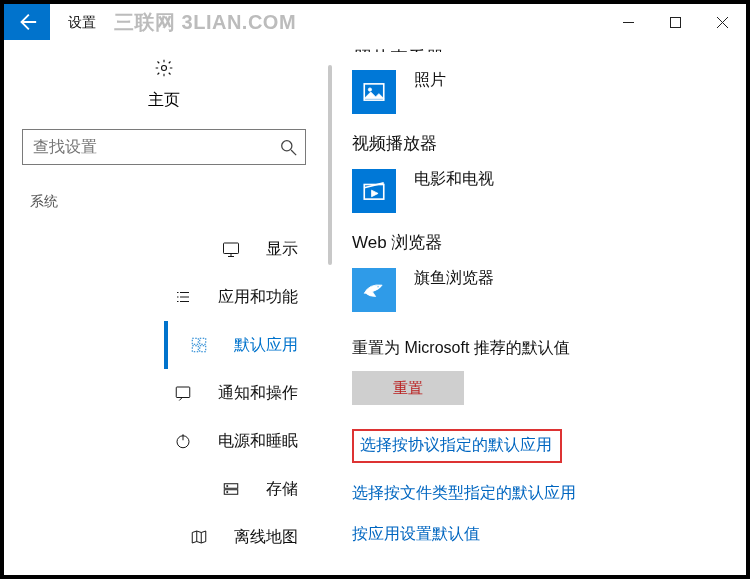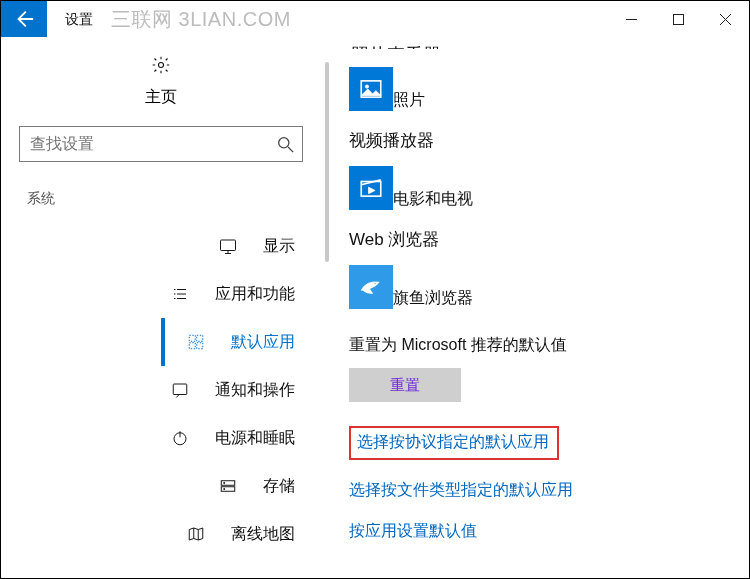--- a/index.html
+++ b/index.html
@@ -1,25 +1,25 @@
 <!DOCTYPE html>
 <html><head>
 <meta charset="utf-8">
 <style>
   * { margin: 0; padding: 0; box-sizing: border-box; font-family: "Microsoft YaHei", "Segoe UI", sans-serif; }
   html, body { width: 750px; height: 579px; overflow: hidden; background: #fff; }
 
-  .window { width: 750px; height: 579px; border: 1px solid #000000; position: relative; background: #fff; }
+  .window { width: 750px; height: 579px; border: 4px solid #000000; position: relative; background: #fff; }
 
   
   .titlebar { height: 36px; display: flex; align-items: stretch; }
   .titlebar-back { width: 46px; background: #0173cc; display: flex; align-items: center; justify-content: center; }
   .titlebar-back svg { width: 22px; height: 22px; fill: none; stroke: #fff; stroke-width: 2; }
   .titlebar-title { flex: 0 0 auto; padding: 0 18px; font-size: 14px; line-height: 36px; color: #111; }
-  .watermark { flex: 1 1 auto; font-size: 20px; color: #bcbcbc; letter-spacing: 0.5px; line-height: 36px; font-weight: 400; }
+  .watermark { flex: 1 1 auto; font-size: 20px; color: #bcbcbc; letter-spacing: 0.5px; line-height: 36px; font-weight: 700; }
   .titlebar-controls { display: flex; }
   .tb-btn { width: 47px; display: flex; align-items: center; justify-content: center; }
   .tb-btn svg { width: 11px; height: 11px; stroke: #222; stroke-width: 1; fill: none; }
 
   .body { position: absolute; top: 36px; bottom: 0; left: 0; right: 0; display: flex; }
 
   
   .sidebar { width: 320px; padding-top: 18px; }
   .home-row { display: flex; align-items: center; gap: 12px; padding: 0 26px 18px 26px; flex-direction: column; }
   .home-row .gear { width: 20px; height: 20px; }
@@ -42,28 +42,28 @@
 
   
   .content-wrap { flex: 1 1 auto; display: flex; position: relative; }
   .scrollbar { width: 14px; background: #fff; position: relative; }
   .scroll-thumb { position: absolute; left: 4px; width: 4px; top: 25px; height: 200px; background: #c8c8c8; border-radius: 2px; }
 
   .content { flex: 1 1 auto; padding: 6px 0 0 14px; overflow: hidden; }
   .cut-heading { font-size: 18px; margin: 0 0 18px 0; height: 6px; overflow: hidden; text-indent: 2px; color: #111; }
   .section-title { font-size: 17px; margin: 18px 0 14px 0; color: #111; }
 
-  .app-row { display: flex; align-items: flex-end; margin-bottom: 8px; }
+  .app-row { display: flex; align-items: flex-start; gap: 18px; margin-bottom: 8px; }
   .app-tile { width: 44px; height: 44px; background: #0078d7; display: flex; align-items: center; justify-content: center; }
   .app-tile.swordfish { background: #2f9be8; }
   .app-tile svg { width: 26px; height: 26px; fill: #fff; stroke: #fff; }
   .app-label { font-size: 16px; color: #111; }
 
   .reset-label { font-size: 16px; color: #111; margin: 26px 0 12px 0; }
-  .reset-btn { width: 112px; height: 34px; background: #cfcfcf; border: none; font-size: 15px; color: #6d28d9; }
+  .reset-btn { width: 112px; height: 34px; background: #cfcfcf; border: none; font-size: 15px; color: #b91c1c; }
 
   .links { margin-top: 24px; display: flex; flex-direction: column; gap: 20px; align-items: flex-start; }
   .link { font-size: 16px; color: #0066c0; cursor: pointer; }
   .link.boxed { border: 2px solid #d33; padding: 4px 8px 5px 6px; }
 
 </style>
 </head>
 <body>
 
 <div class="window">

